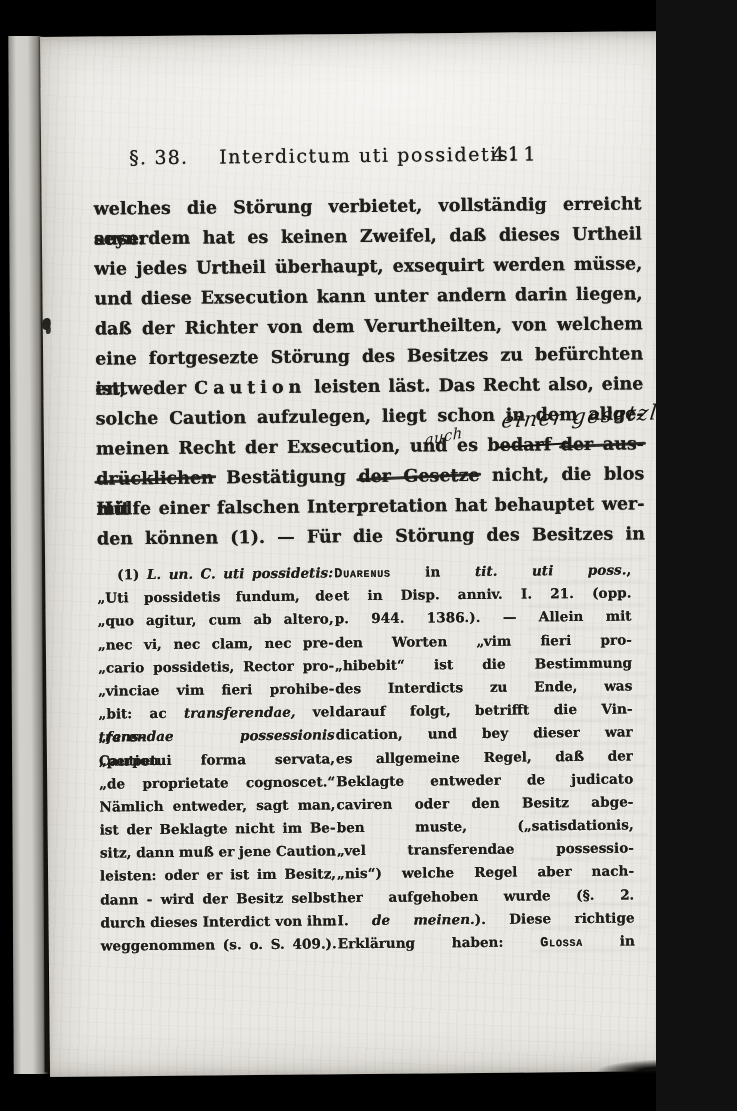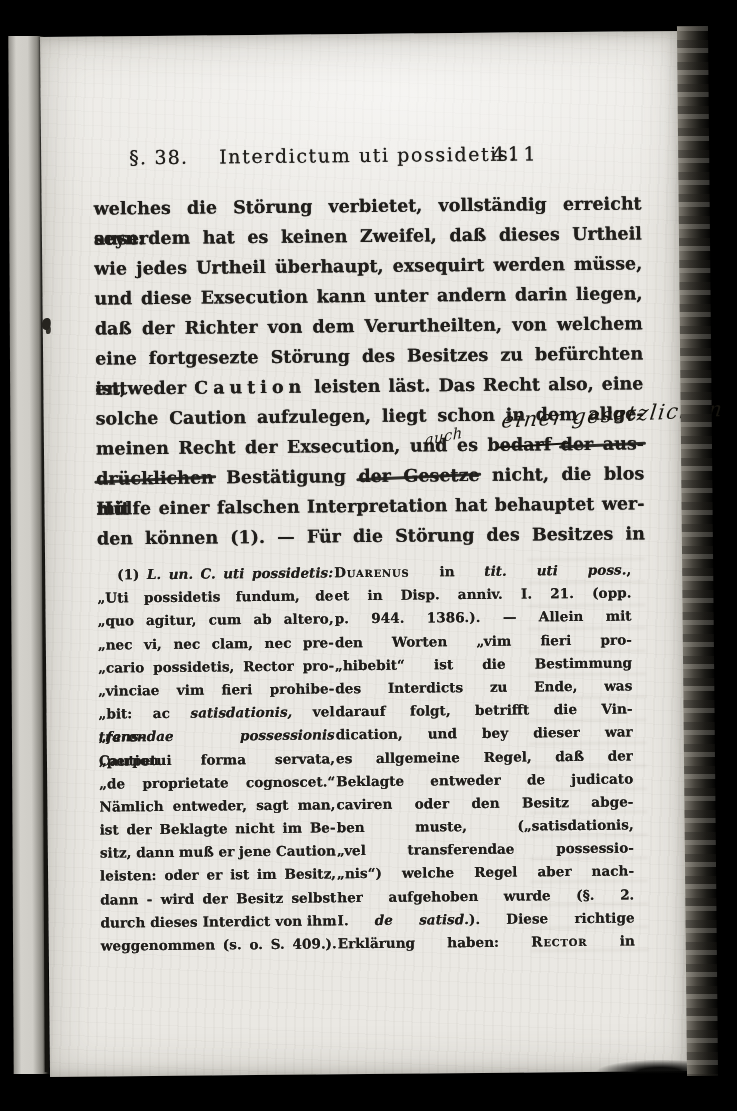--- a/index.html
+++ b/index.html
@@ -2,21 +2,21 @@
 <html style="--bg: #000000; --paper: #eae8e3; --ink: #201e1b;"><head>
 <meta charset="utf-8">
 <style>
   :root{
     --bg:#000000;
     --paper:#eae8e3;
     --ink:#201e1b;
   }
   html,body{margin:0;padding:0;background:#111;}
   .stage{
-    position:relative;width:737px;height:1111px;background:var(--bg);
+    position:relative;width:656px;height:1111px;background:var(--bg);
     overflow:hidden;font-family:"DejaVu Serif",serif;color:var(--ink);
   }
   
   .gutter{
     position:absolute;left:11px;top:36px;width:35px;height:1038px;
     background:linear-gradient(90deg,#8f8d87 0%,#d3d1cb 22%,#cfcdc7 55%,#8a8881 82%,#1a1915 97%);
     transform:rotate(-0.3deg);
   }
   .gutter-line{
     position:absolute;left:42px;top:40px;width:4px;height:1032px;
@@ -71,21 +71,21 @@
   .fn-left{left:52px;width:236px;}
   .fn-right{left:289px;width:297px;}
   .fn .tline{
     height:23.2px;line-height:23.2px;font-size:13.6px;font-weight:700;
     text-align:justify;text-align-last:justify;
     text-shadow:0 0 .6px rgba(32,30,27,.85);
   }
   .tline.ind{text-indent:20px;}
   .rm{font-weight:600;}
   .it{font-style:italic;font-weight:600;}
-  .sc{font-variant:small-caps;letter-spacing:.8px;font-weight:600;}
+  .sc{font-variant:small-caps;letter-spacing:.8px;font-weight:600;font-family:Liberation Mono, monospace;}
   .sp{letter-spacing:5px;}
   .strike{position:relative;}
   .strike::after{
     content:"";position:absolute;left:-2px;right:-2px;top:50%;height:3px;
     background:var(--ink);transform:rotate(-2deg);border-radius:2px;opacity:.92;
   }
   
   .hand{
     position:absolute;font-style:italic;font-weight:400;color:#17150f;
     white-space:nowrap;transform-origin:left center;
@@ -132,21 +132,21 @@
         <div class="tline"><span>den können (1). — Für die Störung des Besitzes in</span></div>
       </div>
 
     <div class="fn fn-left">
         <div class="tline ind"><span class="rm">(1) </span><span class="it">L. un. C. uti possidetis:</span></div>
         <div class="tline"><span class="rm">„Uti possidetis fundum, de</span></div>
         <div class="tline"><span class="rm">„quo agitur, cum ab altero,</span></div>
         <div class="tline"><span class="rm">„nec vi, nec clam, nec pre-</span></div>
         <div class="tline"><span class="rm">„cario possidetis, Rector pro-</span></div>
         <div class="tline"><span class="rm">„vinciae vim fieri prohibe-</span></div>
-        <div class="tline"><span class="rm">„bit: ac </span><span class="it">satisdationis,</span><span class="rm"> vel </span><span class="it">trans-</span></div>
+        <div class="tline"><span class="rm">„bit: ac </span><span class="it">transferendae,</span><span class="rm"> vel </span><span class="it">trans-</span></div>
         <div class="tline"><span class="rm">„</span><span class="it">ferendae possessionis</span><span class="rm"> Caution</span></div>
         <div class="tline"><span class="rm">„perpetui forma servata,</span></div>
         <div class="tline"><span class="rm">„de proprietate cognoscet.“</span></div>
         <div class="tline"><span>Nämlich entweder, sagt man,</span></div>
         <div class="tline"><span>ist der Beklagte nicht im Be-</span></div>
         <div class="tline"><span>sitz, dann muß er jene Caution</span></div>
         <div class="tline"><span>leisten: oder er ist im Besitz,</span></div>
         <div class="tline"><span>dann - wird der Besitz selbst</span></div>
         <div class="tline"><span>durch dieses Interdict von ihm</span></div>
         <div class="tline"><span>weggenommen (s. o. S. 409.).</span></div>
@@ -160,22 +160,22 @@
         <div class="tline"><span>des Interdicts zu Ende, was</span></div>
         <div class="tline"><span>darauf folgt, betrifft die Vin-</span></div>
         <div class="tline"><span>dication, und bey dieser war</span></div>
         <div class="tline"><span>es allgemeine Regel, daß der</span></div>
         <div class="tline"><span>Beklagte entweder </span><span class="rm">de judicato</span></div>
         <div class="tline"><span>caviren oder den Besitz abge-</span></div>
         <div class="tline"><span>ben muste, (</span><span class="rm">„satisdationis,</span></div>
         <div class="tline"><span class="rm">„vel transferendae possessio-</span></div>
         <div class="tline"><span class="rm">„nis“)</span><span> welche Regel aber nach-</span></div>
         <div class="tline"><span>her aufgehoben wurde (§. 2.</span></div>
-        <div class="tline"><span class="rm">I. </span><span class="it">de satisd.</span><span class="rm">). </span><span>Diese richtige</span></div>
-        <div class="tline"><span>Erklärung haben: </span><span class="sc">Rector</span><span class="rm"> in</span></div>
+        <div class="tline"><span class="rm">I. </span><span class="it">de meinen.</span><span class="rm">). </span><span>Diese richtige</span></div>
+        <div class="tline"><span>Erklärung haben: </span><span class="sc">Glossa</span><span class="rm"> in</span></div>
       </div>
 
     <div class="hand margin-note">einer gesetzlichen</div>
     <div class="hand insert-note">auch</div>
     <div class="underline-mark"></div>
 
     <div class="ink-blot"></div>
     <div class="ghost"></div>
     <div class="corner-shadow"></div>
   </div>

